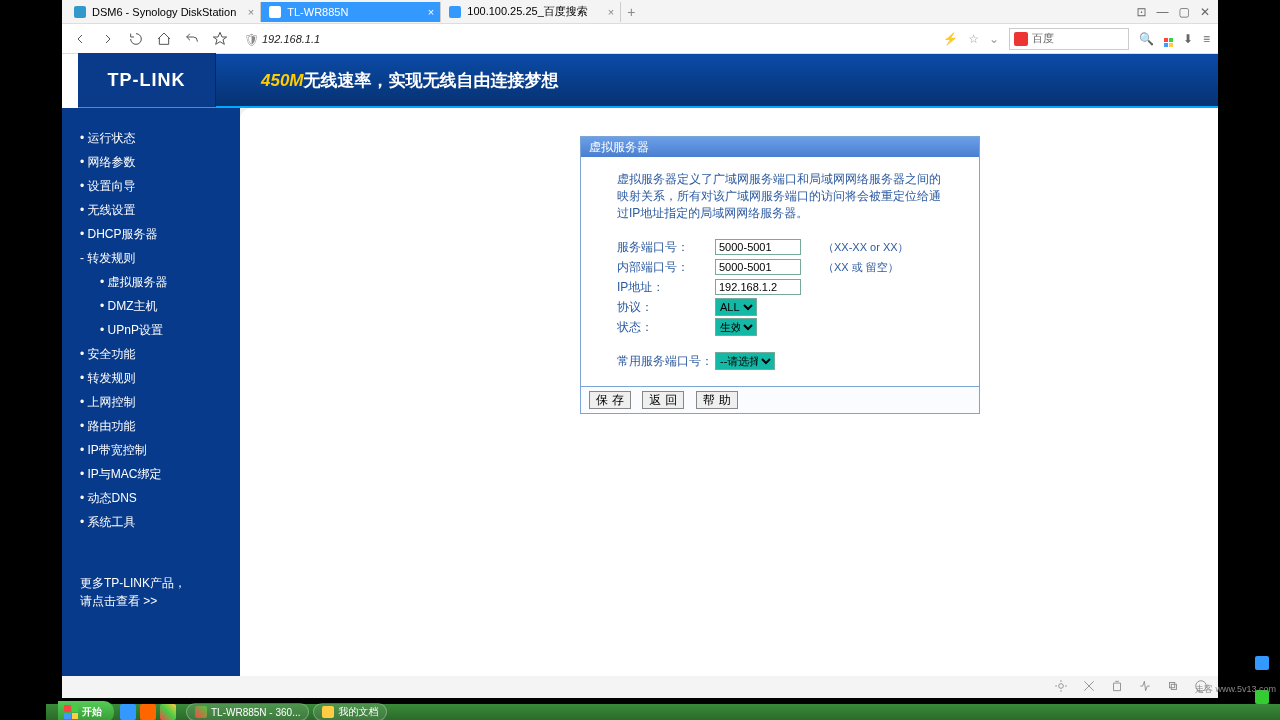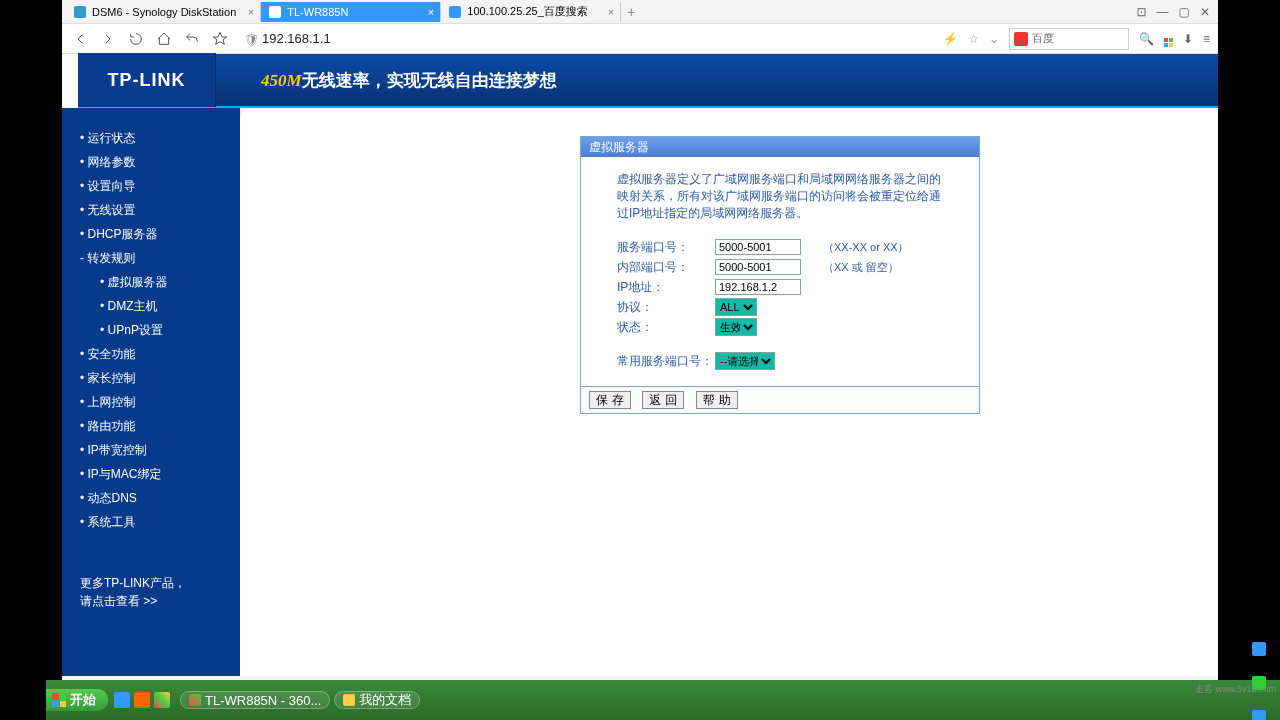--- a/index.html
+++ b/index.html
@@ -13,28 +13,28 @@
 .tab .favicon { width: 12px; height: 12px; margin-right: 6px; background: #4a8; border-radius: 2px; }
 .tab .close { position: absolute; right: 6px; font-size: 11px; color: #888; }
 .tab.active .close { color: #fff; }
 .newtab { width: 20px; height: 20px; display: flex; align-items: center; justify-content: center; color: #888; font-size: 14px; }
 
 .addr-row { height: 30px; display: flex; align-items: center; padding: 0 8px; border-bottom: 1px solid #ddd; gap: 8px; }
 .nav-btn { width: 20px; height: 20px; display: flex; align-items: center; justify-content: center; color: #666; }
 .nav-btn svg { width: 16px; height: 16px; stroke: #555; fill: none; stroke-width: 1.5; }
 .addr-bar { flex: 1; display: flex; align-items: center; height: 22px; padding: 0 6px; }
 .lock-icon { width: 12px; height: 12px; margin-right: 6px; color: #888; }
-.url { font-size: 13px; color: #222; }
+.url { font-size: 11px; color: #222; font-style: italic; }
 .addr-right { display: flex; align-items: center; gap: 10px; }
 .search-box { display: flex; align-items: center; gap: 4px; width: 120px; height: 22px; border: 1px solid #ccc; padding: 0 4px; font-size: 11px; color: #666; }
 .search-box .baidu { width: 14px; height: 14px; background: #e33; border-radius: 2px; }
 .header-bar { position: absolute; top: 54px; left: 16px; right: 0; height: 54px; background: linear-gradient(#0b4ba8, #063271); display: flex; align-items: center; color: #fff; border-bottom: 2px solid #0af; }
 .logo-cell { width: 138px; height: 54px; background: #0a3a8a; display: flex; align-items: center; justify-content: center; border-right: 1px solid #05295f; }
 .logo-text { font-family: Arial; font-weight: bold; font-size: 18px; color: #fff; letter-spacing: 1px; }
-.slogan { flex: 1; padding-left: 45px; font-size: 17px; font-weight: bold; color: #fff; font-family: Liberation Serif, serif; }
+.slogan { flex: 1; padding-left: 45px; font-size: 17px; font-weight: bold; color: #fff; }
 .slogan .m450 { color: #ffcc00; font-style: italic; font-weight: bold; }
 
 .main-area { position: absolute; top: 108px; left: 0; right: 0; bottom: 22px; display: flex; }
 .sidebar { width: 178px; background: #083a8b; padding: 18px 0 0 18px; }
 .menu-item { color: #fff; font-size: 12px; line-height: 24px; cursor: pointer; }
 .menu-item.sub { padding-left: 20px; }
 .menu-item.current { color: #fff; }
 .menu-more { margin-top: 40px; color: #fff; font-size: 12px; line-height: 18px; padding-right: 12px; }
 
 .content { flex: 1; background: #f0f0f0; position: relative; }
@@ -53,21 +53,21 @@
 .hint { margin-left: 22px; color: #2c5aa0; font-size: 11px; }
 
 .panel-footer { border-top: 1px solid #7aa5d6; padding: 4px 8px; background: #fafcff; }
 .btn { width: 42px; height: 18px; font-size: 12px; background: #efefef; border: 1px solid #888; margin-right: 8px; letter-spacing: 4px; padding-left: 4px; cursor: pointer; }
 
 
 .status-bar { position: absolute; bottom: 0; left: 0; right: 0; height: 22px; background: #f4f4f4; display: flex; align-items: center; justify-content: flex-end; padding: 0 10px; gap: 14px; }
 .status-bar svg { width: 14px; height: 14px; stroke: #888; fill: none; stroke-width: 1.5; }
 
 
-.taskbar { position: absolute; left: 46px; right: 0; bottom: 0; height: 40px; background: linear-gradient(#3a8a3a, #2a6a2a); display: flex; align-items: center; font-size: 13px; color: #fff; }
+.taskbar { position: absolute; left: 46px; right: 0; bottom: 0; height: 16px; background: linear-gradient(#3a8a3a, #2a6a2a); display: flex; align-items: center; font-size: 10px; color: #fff; padding-left: 12px; }
 .start-btn { background: linear-gradient(#5c5, #393); padding: 0 12px 0 6px; height: 22px; display: flex; align-items: center; font-weight: bold; border-radius: 0 10px 10px 0; }
 .start-flag { width: 14px; height: 14px; margin-right: 4px; display: grid; grid-template-columns: 1fr 1fr; grid-template-rows: 1fr 1fr; gap: 1px; }
 .start-flag div:nth-child(1){background:#f44}.start-flag div:nth-child(2){background:#4c4}.start-flag div:nth-child(3){background:#49f}.start-flag div:nth-child(4){background:#fc4}
 .ql { display: flex; gap: 4px; padding: 0 6px; }
 .ql-icon { width: 16px; height: 16px; border-radius: 2px; }
 .tb-task { background: rgba(255,255,255,0.1); border: 1px solid rgba(255,255,255,0.3); height: 18px; padding: 0 8px; display: flex; align-items: center; margin-left: 4px; border-radius: 9px; }
 .tb-task .ticon { width: 12px; height: 12px; margin-right: 4px; background: #fc4; border-radius: 2px; }
 .tray { margin-left: auto; display: flex; align-items: center; gap: 20px; padding-right: 4px; flex-direction: column; }
 .tray .ticon { width: 14px; height: 14px; border-radius: 2px; }
 .watermark { position: absolute; right: 4px; bottom: 24px; font-size: 9px; color: #888; }
@@ -180,21 +180,21 @@
       <div class="menu-item">• 运行状态</div>
       <div class="menu-item">• 网络参数</div>
       <div class="menu-item">• 设置向导</div>
       <div class="menu-item">• 无线设置</div>
       <div class="menu-item">• DHCP服务器</div>
       <div class="menu-item">- 转发规则</div>
       <div class="menu-item sub current">• 虚拟服务器</div>
       <div class="menu-item sub">• DMZ主机</div>
       <div class="menu-item sub">• UPnP设置</div>
       <div class="menu-item">• 安全功能</div>
-      <div class="menu-item">• 家长控制</div>
+      <div class="menu-item">• 转发规则</div>
       <div class="menu-item">• 上网控制</div>
       <div class="menu-item">• 路由功能</div>
       <div class="menu-item">• IP带宽控制</div>
       <div class="menu-item">• IP与MAC绑定</div>
       <div class="menu-item">• 动态DNS</div>
       <div class="menu-item">• 系统工具</div>
       <div class="menu-more">
         <div>更多TP-LINK产品，</div>
         <div>请点击查看 &gt;&gt;</div>
       </div>

